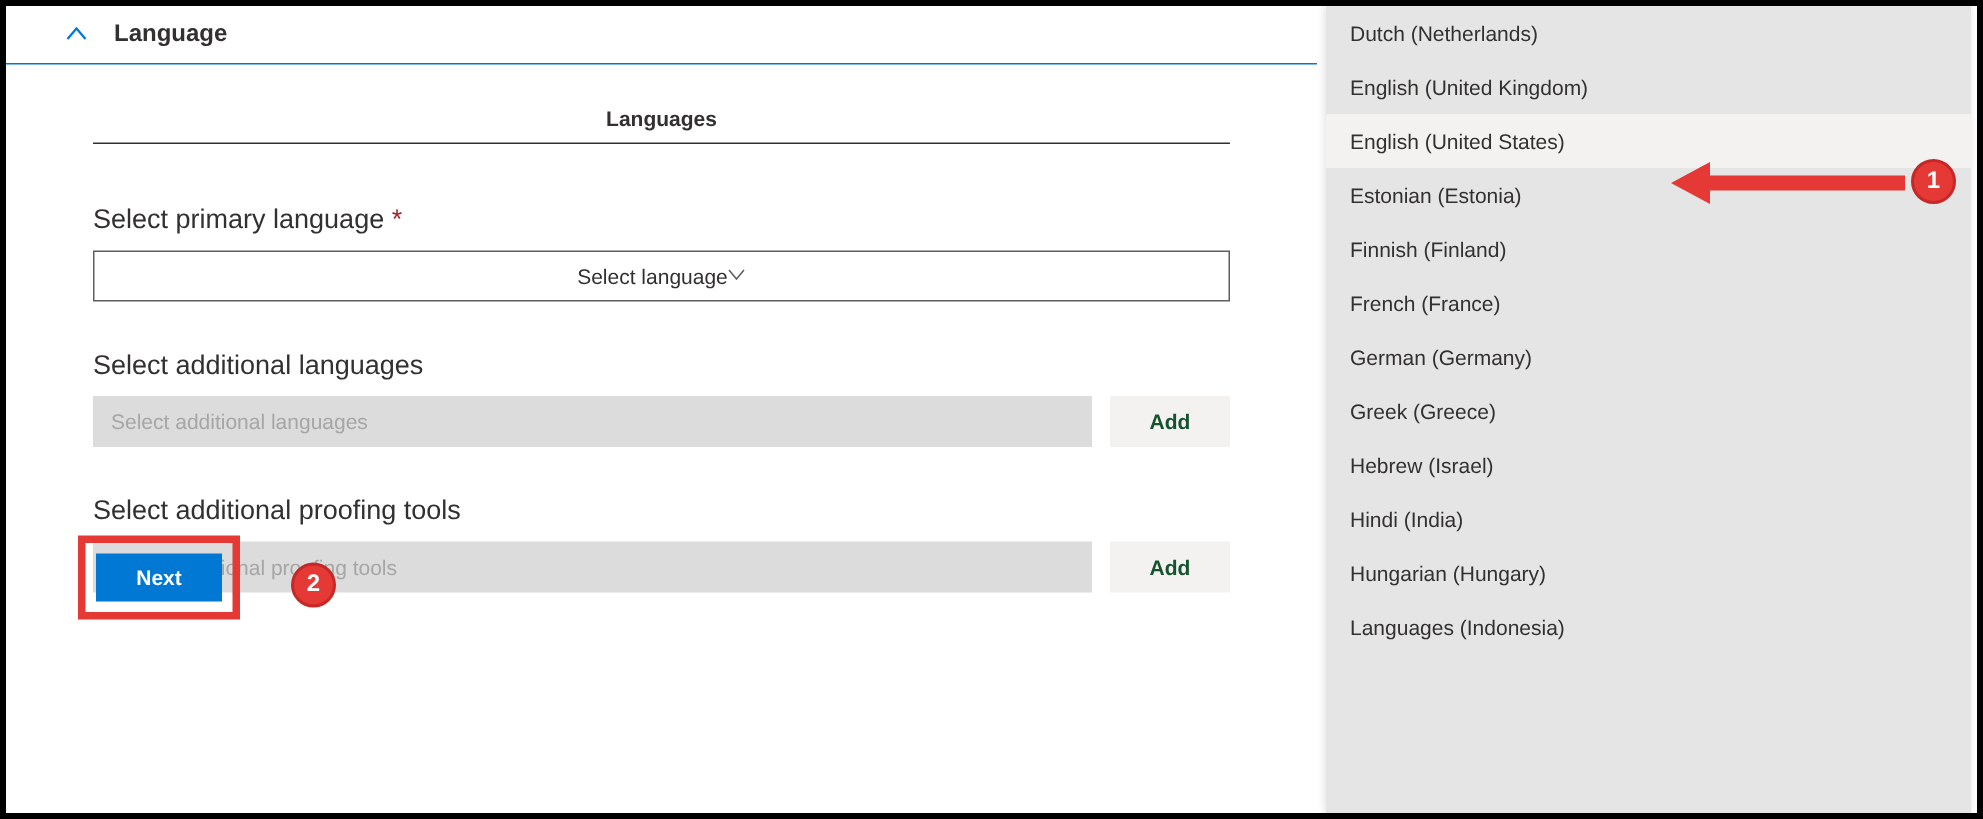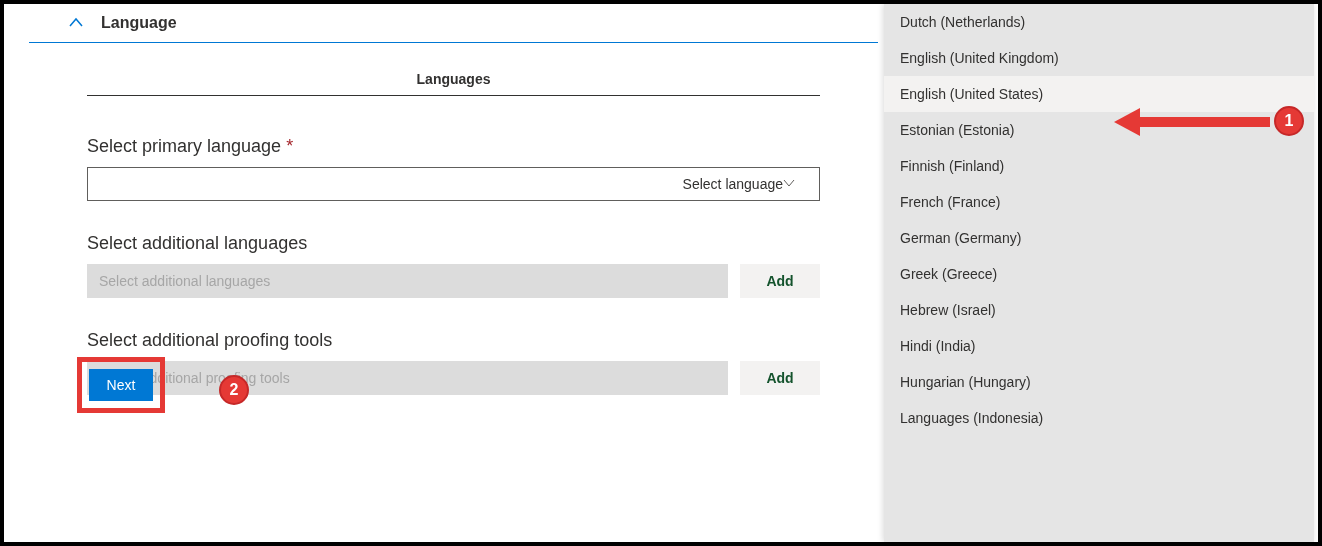--- a/index.html
+++ b/index.html
@@ -16,21 +16,20 @@
     border: 4px solid #000;
     position: relative;
     overflow: hidden;
   }
   .main {
     position: absolute;
     left: 0;
     top: 0;
     right: 440px;
     padding: 0 0 0 0;
-    margin-left: 25px;
   }
   .header {
     display: flex;
     align-items: center;
     gap: 18px;
     padding: 10px 40px;
     border-bottom: 1px solid #0078d4;
   }
   .header .chev {
     color: #0078d4;
@@ -54,21 +53,21 @@
   .field-label {
     font-size: 18px;
     margin-bottom: 10px;
   }
   .req { color: #a4262c; }
   .select-box {
     border: 1px solid #605e5c;
     height: 34px;
     display: flex;
     align-items: center;
-    justify-content: flex-end;
+    justify-content: center;
     padding: 0 24px;
     width: 100%;
     margin-bottom: 32px;
   }
   .select-box .chev-down { color: #605e5c; }
   .row {
     display: flex;
     gap: 12px;
     margin-bottom: 32px;
   }
@@ -94,23 +93,23 @@
   .next-wrap {
     position: absolute;
     left: 48px;
     bottom: 14px;
     border: 5px solid #e53935;
     padding: 7px;
   }
   .next-btn {
     background: #0078d4;
     color: #fff;
-    font-weight: 400;
+    font-weight: 700;
     height: 32px;
-    width: 64px;
+    width: 84px;
     display: flex;
     align-items: center;
     justify-content: center;
   }
   .badge {
     position: absolute;
     width: 30px;
     height: 30px;
     border-radius: 50%;
     background: #e53935;

